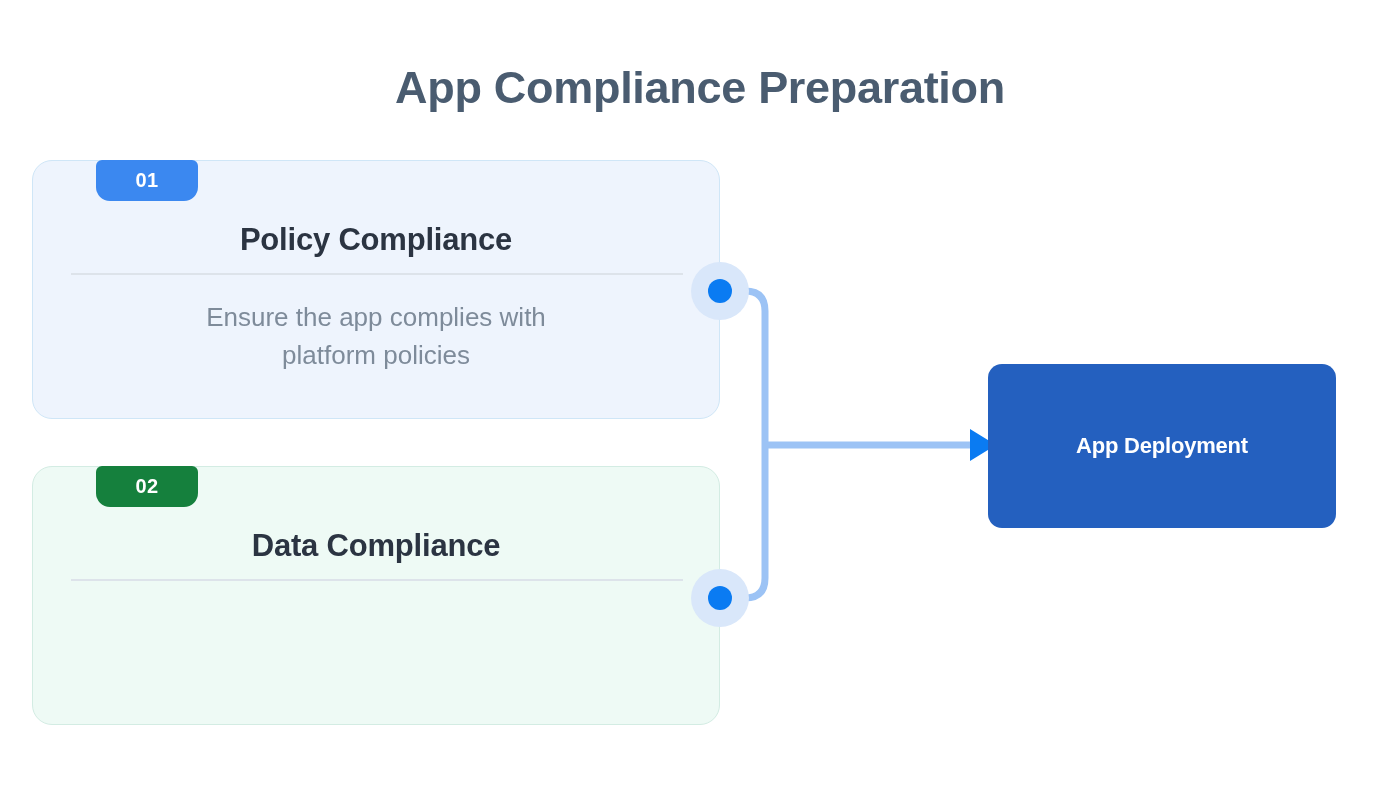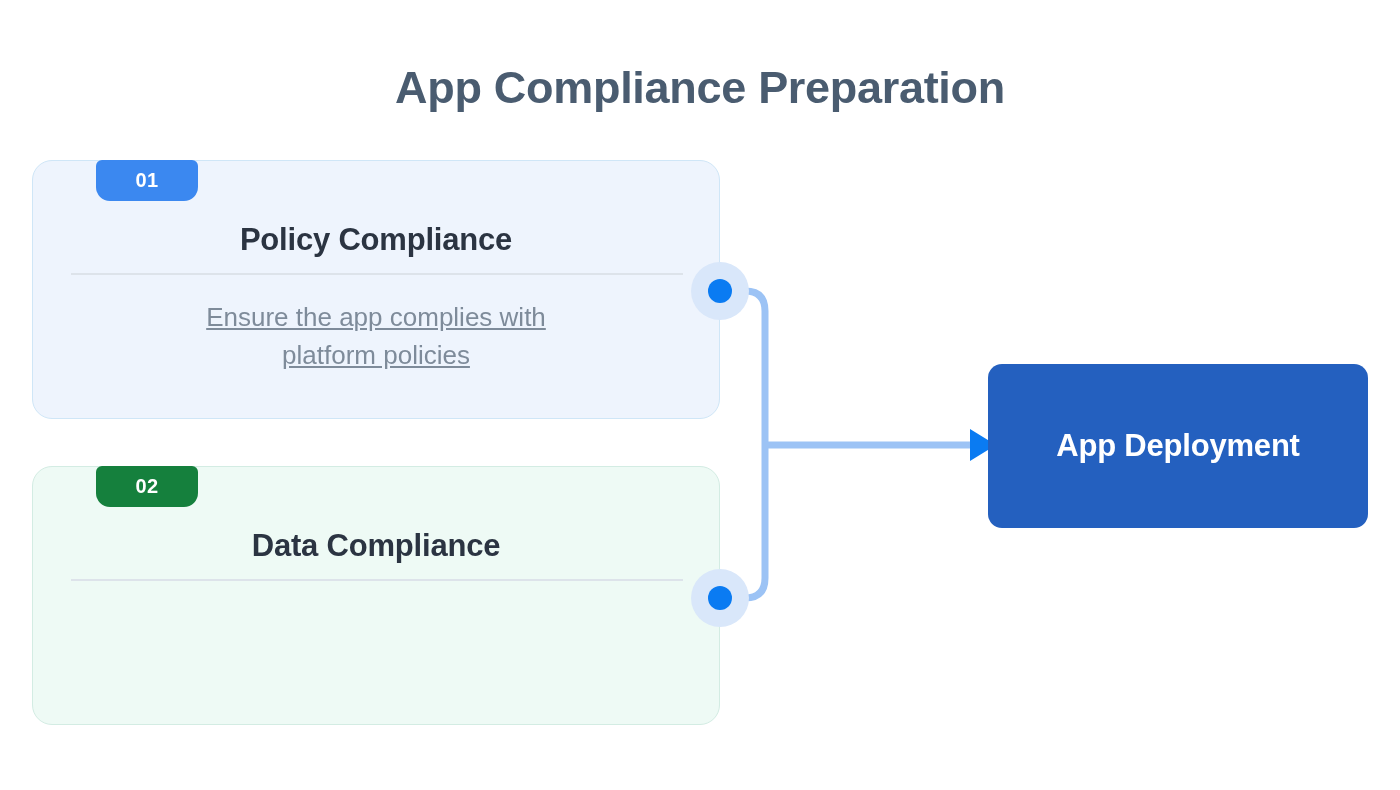--- a/index.html
+++ b/index.html
@@ -96,21 +96,20 @@
   .card-body {
     position: absolute;
     left: 0;
     top: 137px;
     width: 100%;
     text-align: center;
     font-size: 26px;
     line-height: 38px;
     color: #7e8b9a;
     white-space: pre-line;
-    text-decoration: underline;
   }
 
   
   #connector-layer {
     position: absolute;
     left: 0;
     top: 0;
     width: 1400px;
     height: 790px;
     pointer-events: none;
@@ -134,29 +133,29 @@
     background: #0a7bf2;
   }
   #node-1 { left: 691px; top: 262px; }
   #node-2 { left: 691px; top: 569px; }
 
   
   #deployment-box {
     position: absolute;
     left: 988px;
     top: 364px;
-    width: 380px;
+    width: 348px;
     height: 164px;
     border-radius: 14px;
     background: #2460bf;
     display: flex;
     align-items: center;
     justify-content: center;
     color: #ffffff;
-    font-size: 31px;
+    font-size: 22px;
     font-weight: bold;
     letter-spacing: -0.2px;
   }
 </style>
 </head>
 <body>
 
 <div id="canvas">
 
   <div id="page-title">App Compliance Preparation</div>

